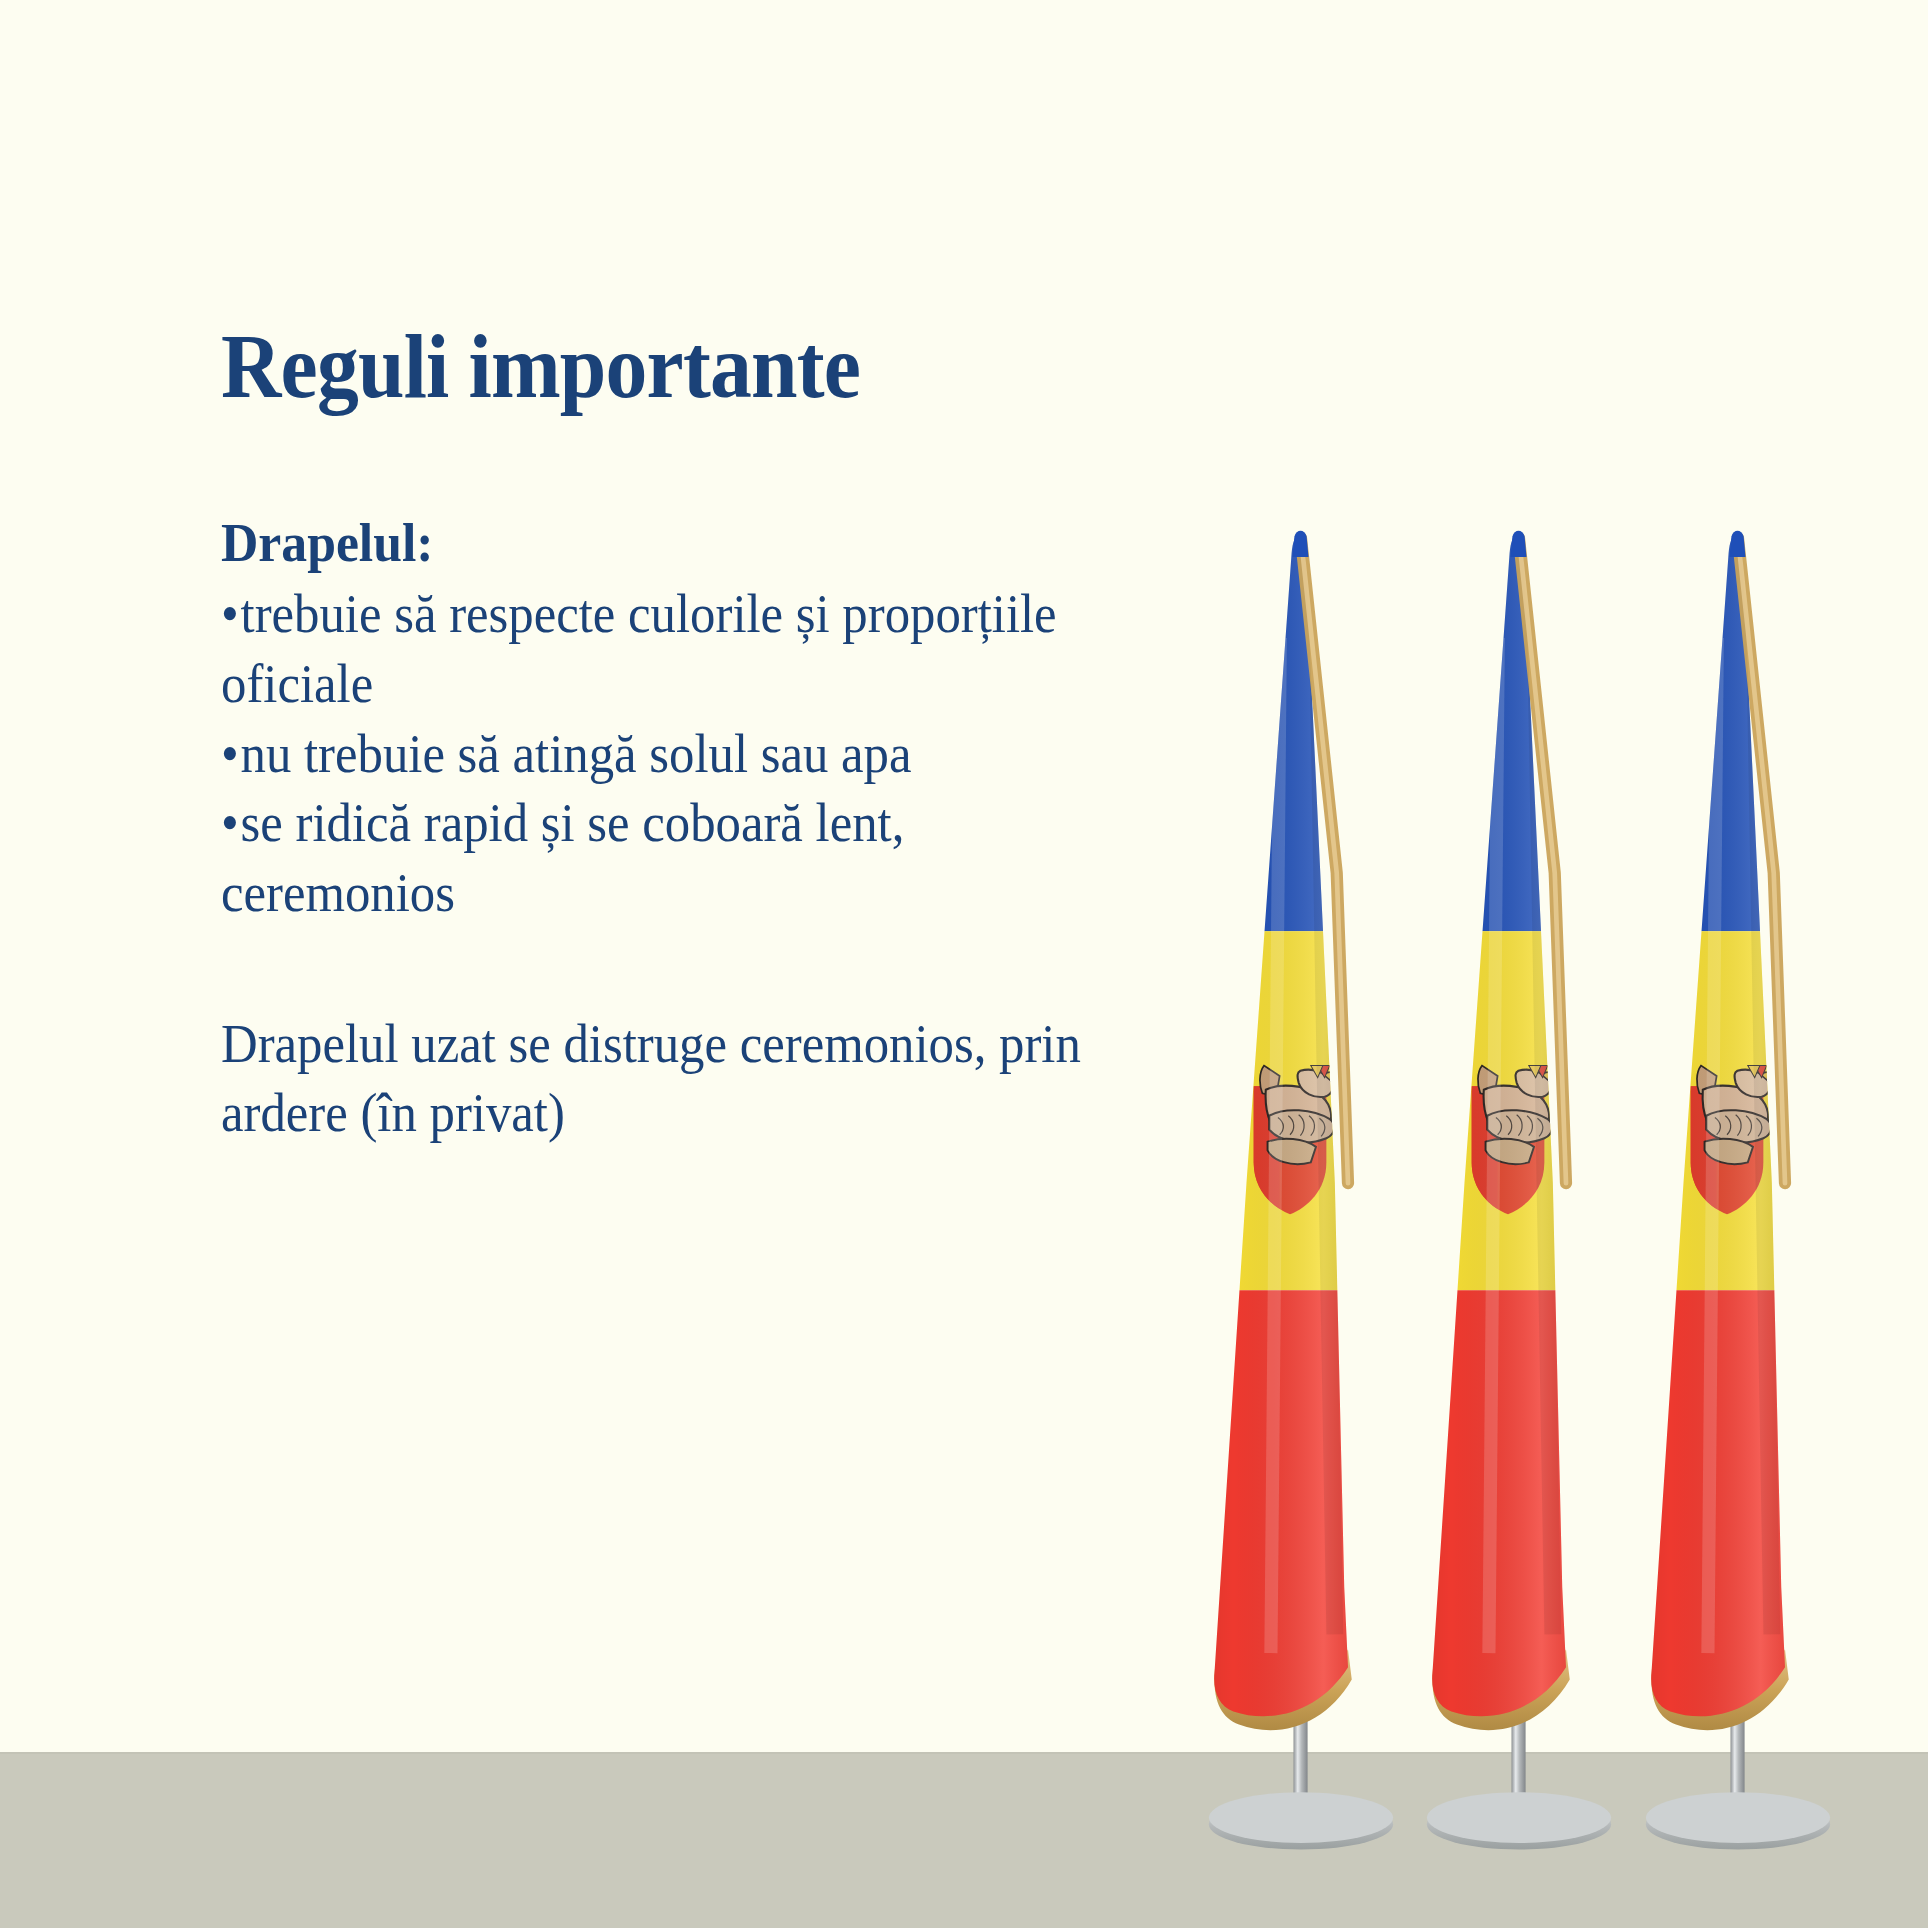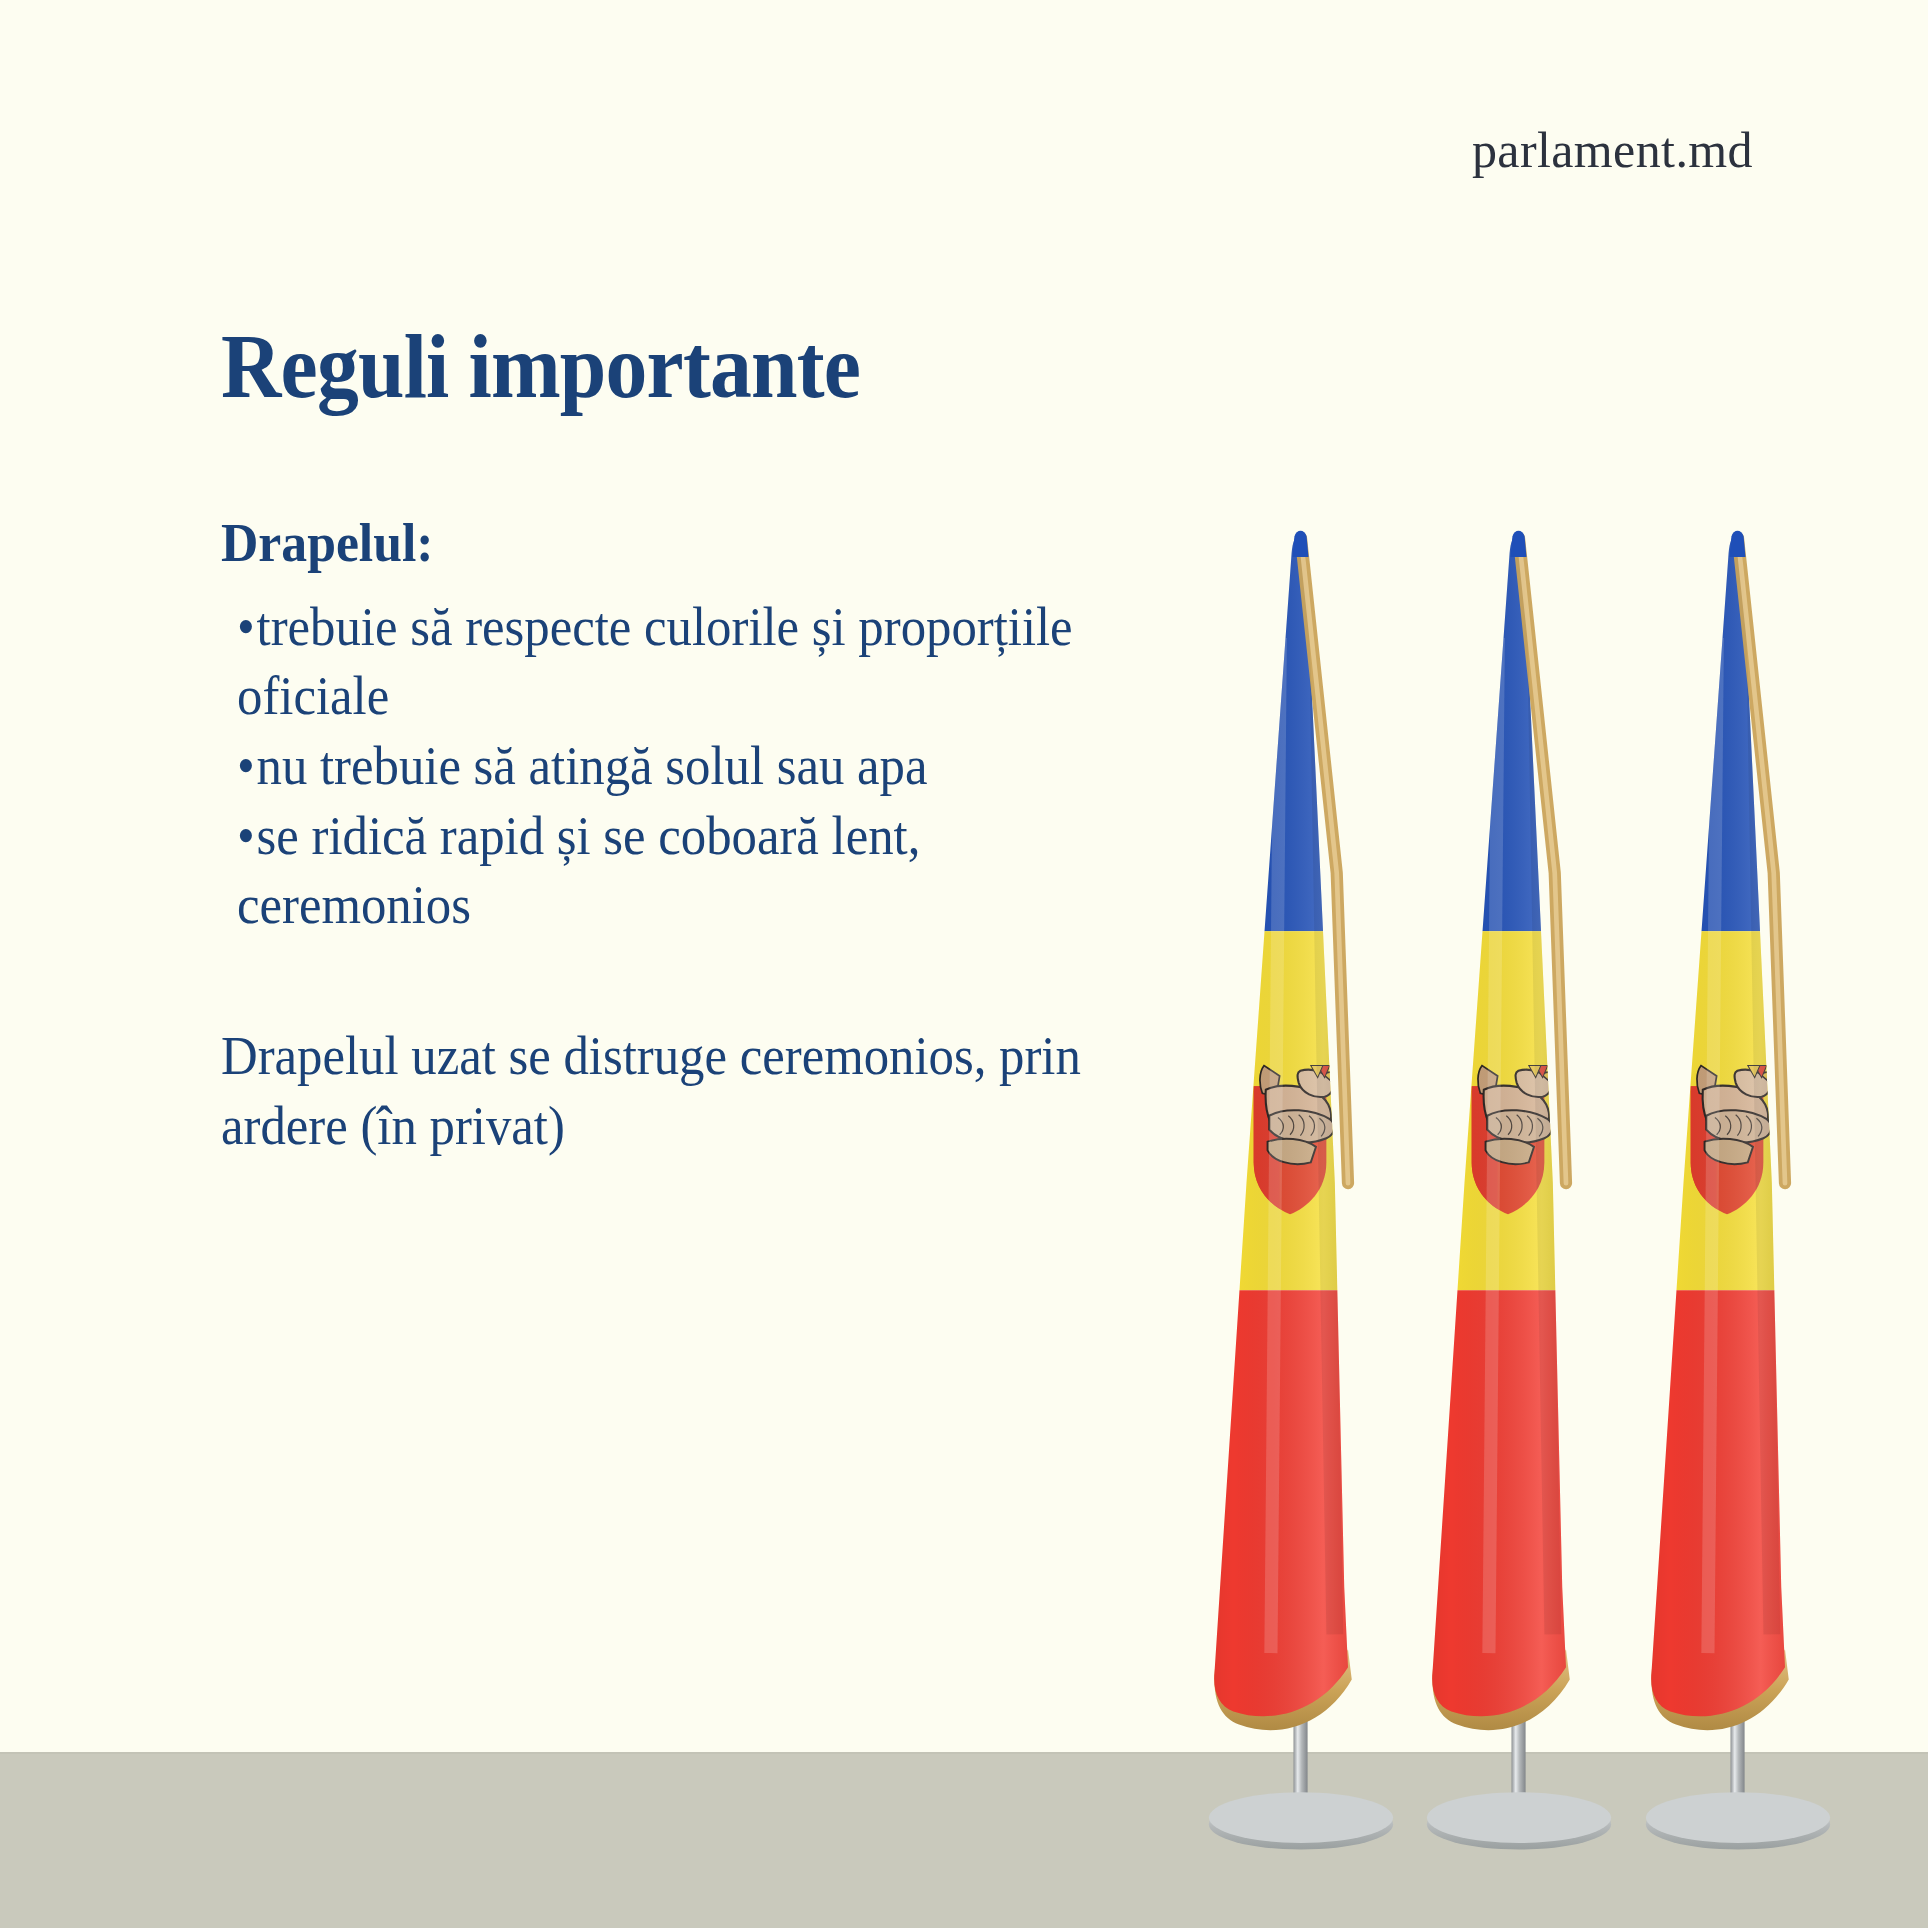--- a/index.html
+++ b/index.html
@@ -61,21 +61,21 @@
     font-size: 55px;
     font-weight: bold;
     color: #1b4278;
     line-height: 1.24;
     margin: 0 0 3.8px 0;
     transform: scaleX(0.94);
     transform-origin: left top;
   }
   .rule-list {
     list-style: none;
-    margin: 16px;
+    margin: 0;
     padding: 0;
   }
   .rule-item {
     font-size: 54px;
     color: #1b4278;
     line-height: 1.29;
     margin: 0;
     transform: scaleX(0.94);
     transform-origin: left top;
   }
@@ -111,21 +111,20 @@
 
   .flag-svg { position: absolute; left: 0; top: 0; }
 </style>
 </head>
 <body>
 
 <div id="poster">
 
   <div class="floor"></div>
 
-  <div class="site-handle">parlament.md</div>
 
   <div class="text-col">
 
     <h1 class="headline">Reguli importante</h1>
 
     <p class="lede">Drapelul:</p>
 
     <ul class="rule-list">
       <li class="rule-item">trebuie să respecte culorile și proporțiile oficiale</li>
       <li class="rule-item">nu trebuie să atingă solul sau apa</li>

